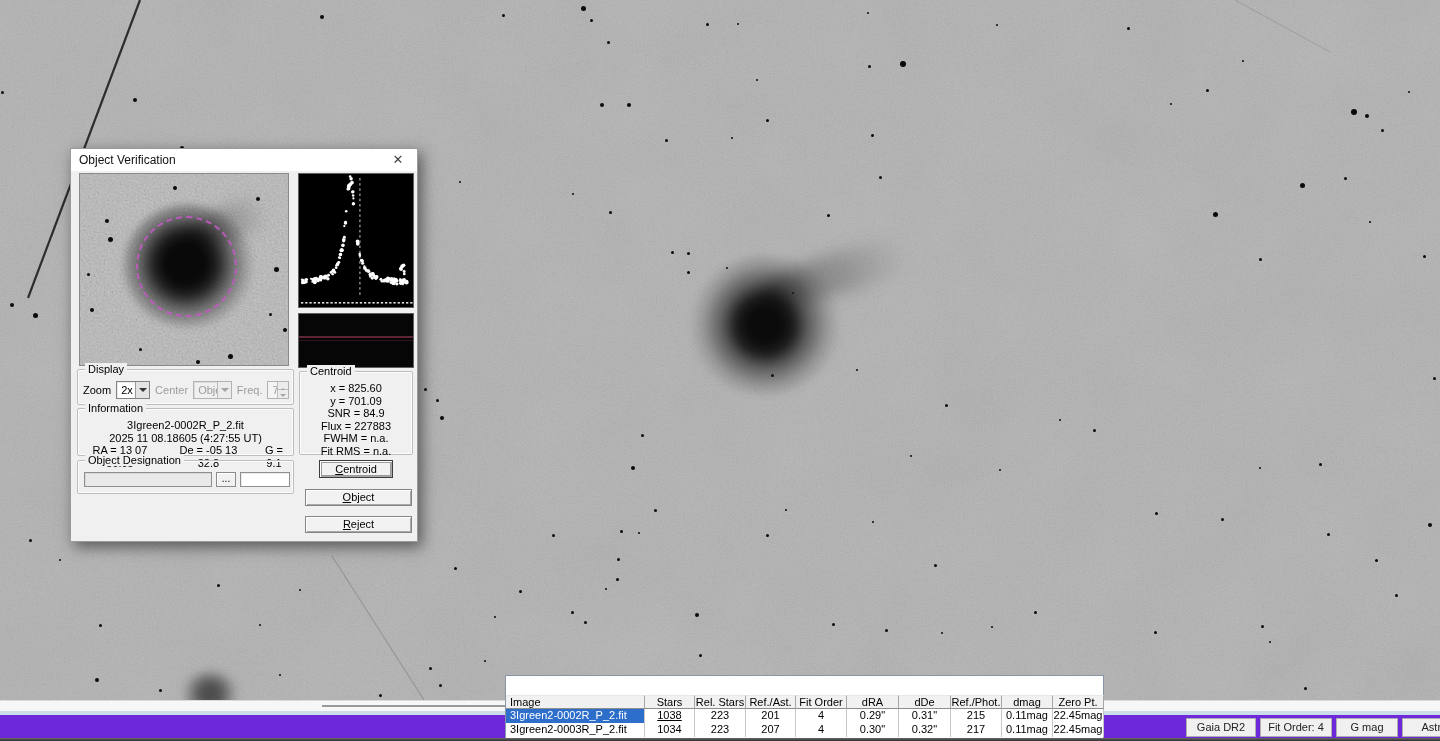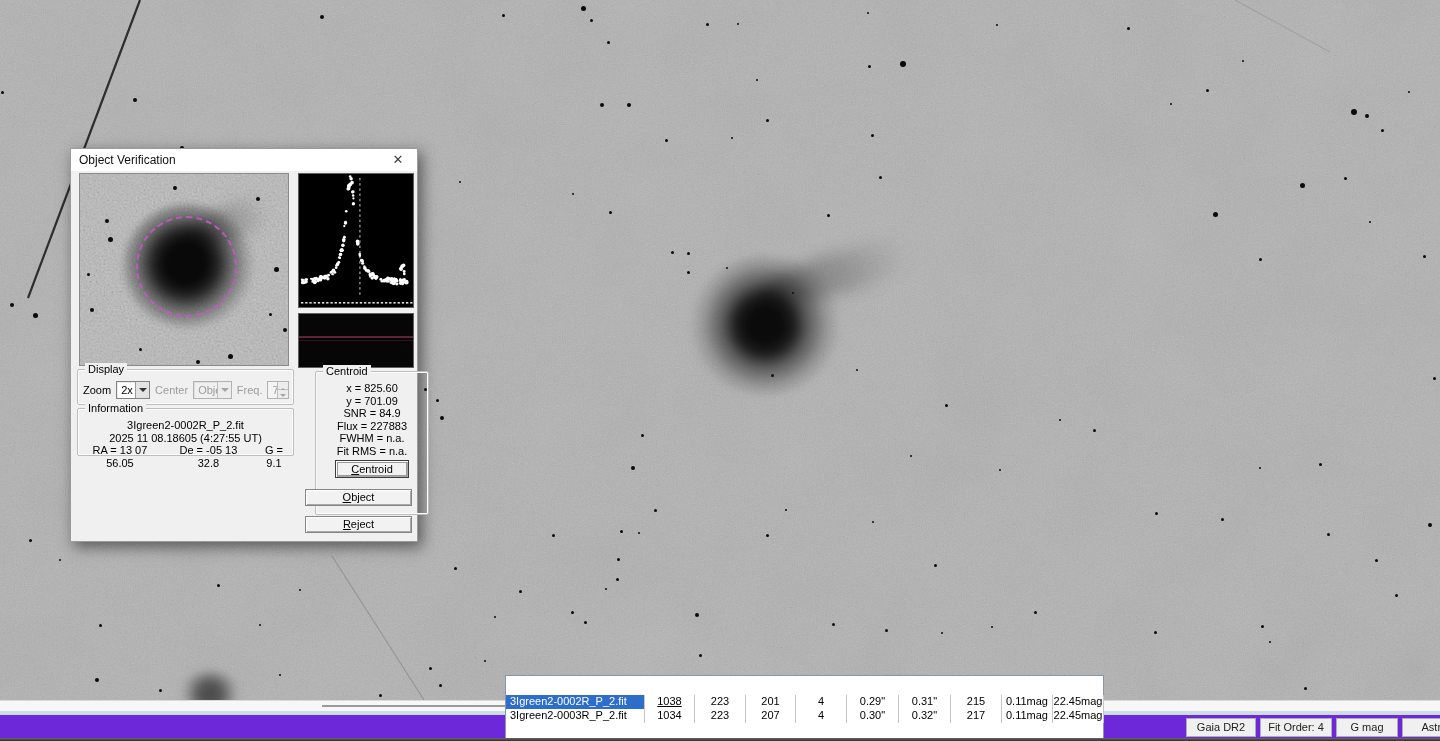--- a/index.html
+++ b/index.html
@@ -275,20 +275,32 @@
   <div class="status-strip" id="statusBar">
       <div class="status-panel" style="left: 1186px; width: 70px;">Gaia DR2</div>
       <div class="status-panel" style="left: 1260px; width: 72px;">Fit Order: 4</div>
       <div class="status-panel" style="left: 1336px; width: 62px;">G mag</div>
       <div class="status-panel" style="left: 1402px; width: 80px;">Astrome</div>
     </div>
   <div class="dark-strip"></div>
 
   <div class="drr">
     <div class="drr-table" id="drrTable">
+        <div class="drr-row head">
+          <div class="drr-cell first" style="width: 139px;">Image</div>
+          <div class="drr-cell" style="width: 50px;">Stars</div>
+          <div class="drr-cell" style="width: 51px;">Rel. Stars</div>
+          <div class="drr-cell" style="width: 50px;">Ref./Ast.</div>
+          <div class="drr-cell" style="width: 51px;">Fit Order</div>
+          <div class="drr-cell" style="width: 52px;">dRA</div>
+          <div class="drr-cell" style="width: 52px;">dDe</div>
+          <div class="drr-cell" style="width: 51px;">Ref./Phot.</div>
+          <div class="drr-cell" style="width: 51px;">dmag</div>
+          <div class="drr-cell" style="width: 51px;">Zero Pt.</div>
+        </div>
         <div class="drr-row body">
           <div class="drr-cell first sel" style="width: 139px;">3Igreen2-0002R_P_2.fit</div>
           <div class="drr-cell" style="width: 50px; text-decoration: underline;">1038</div>
           <div class="drr-cell" style="width: 51px;">223</div>
           <div class="drr-cell" style="width: 50px;">201</div>
           <div class="drr-cell" style="width: 51px;">4</div>
           <div class="drr-cell" style="width: 52px;">0.29"</div>
           <div class="drr-cell" style="width: 52px;">0.31"</div>
           <div class="drr-cell" style="width: 51px;">215</div>
           <div class="drr-cell" style="width: 51px;">0.11mag</div>
@@ -585,23 +597,29 @@
         <div>3Igreen2-0002R_P_2.fit</div>
         <div>2025 11 08.18605 (4:27:55 UT)</div>
         <div class="info-l3">
           <span>RA = 13 07 56.05</span>
           <span>De = -05 13 32.8</span>
           <span>G = 9.1</span>
         </div>
       </div>
     </div>
 
-
-
-    <div class="grp" style="left:244px;top:222px;width:114px;height:144px;">
+    <div class="grp" style="left:6px;top:311px;width:217px;height:34px;">
+      <div class="grp-label">Object Designation</div>
+      <div class="inp dis" style="left:6px;top:11px;width:128px;"></div>
+      <div class="dots-btn" style="left:138px;top:11px;">...</div>
+      <div class="inp en" style="left:162px;top:11px;width:50px;"></div>
+    </div>
+
+
+    <div class="grp" style="left:228px;top:222px;width:114px;height:84px;">
       <div class="grp-label">Centroid</div>
       <div class="cent-lines">
         <div>x = 825.60</div>
         <div>y = 701.09</div>
         <div>SNR = 84.9</div>
         <div>Flux = 227883</div>
         <div>FWHM = n.a.</div>
         <div>Fit RMS = n.a.</div>
       </div>
       <button class="btn btn-centroid">

